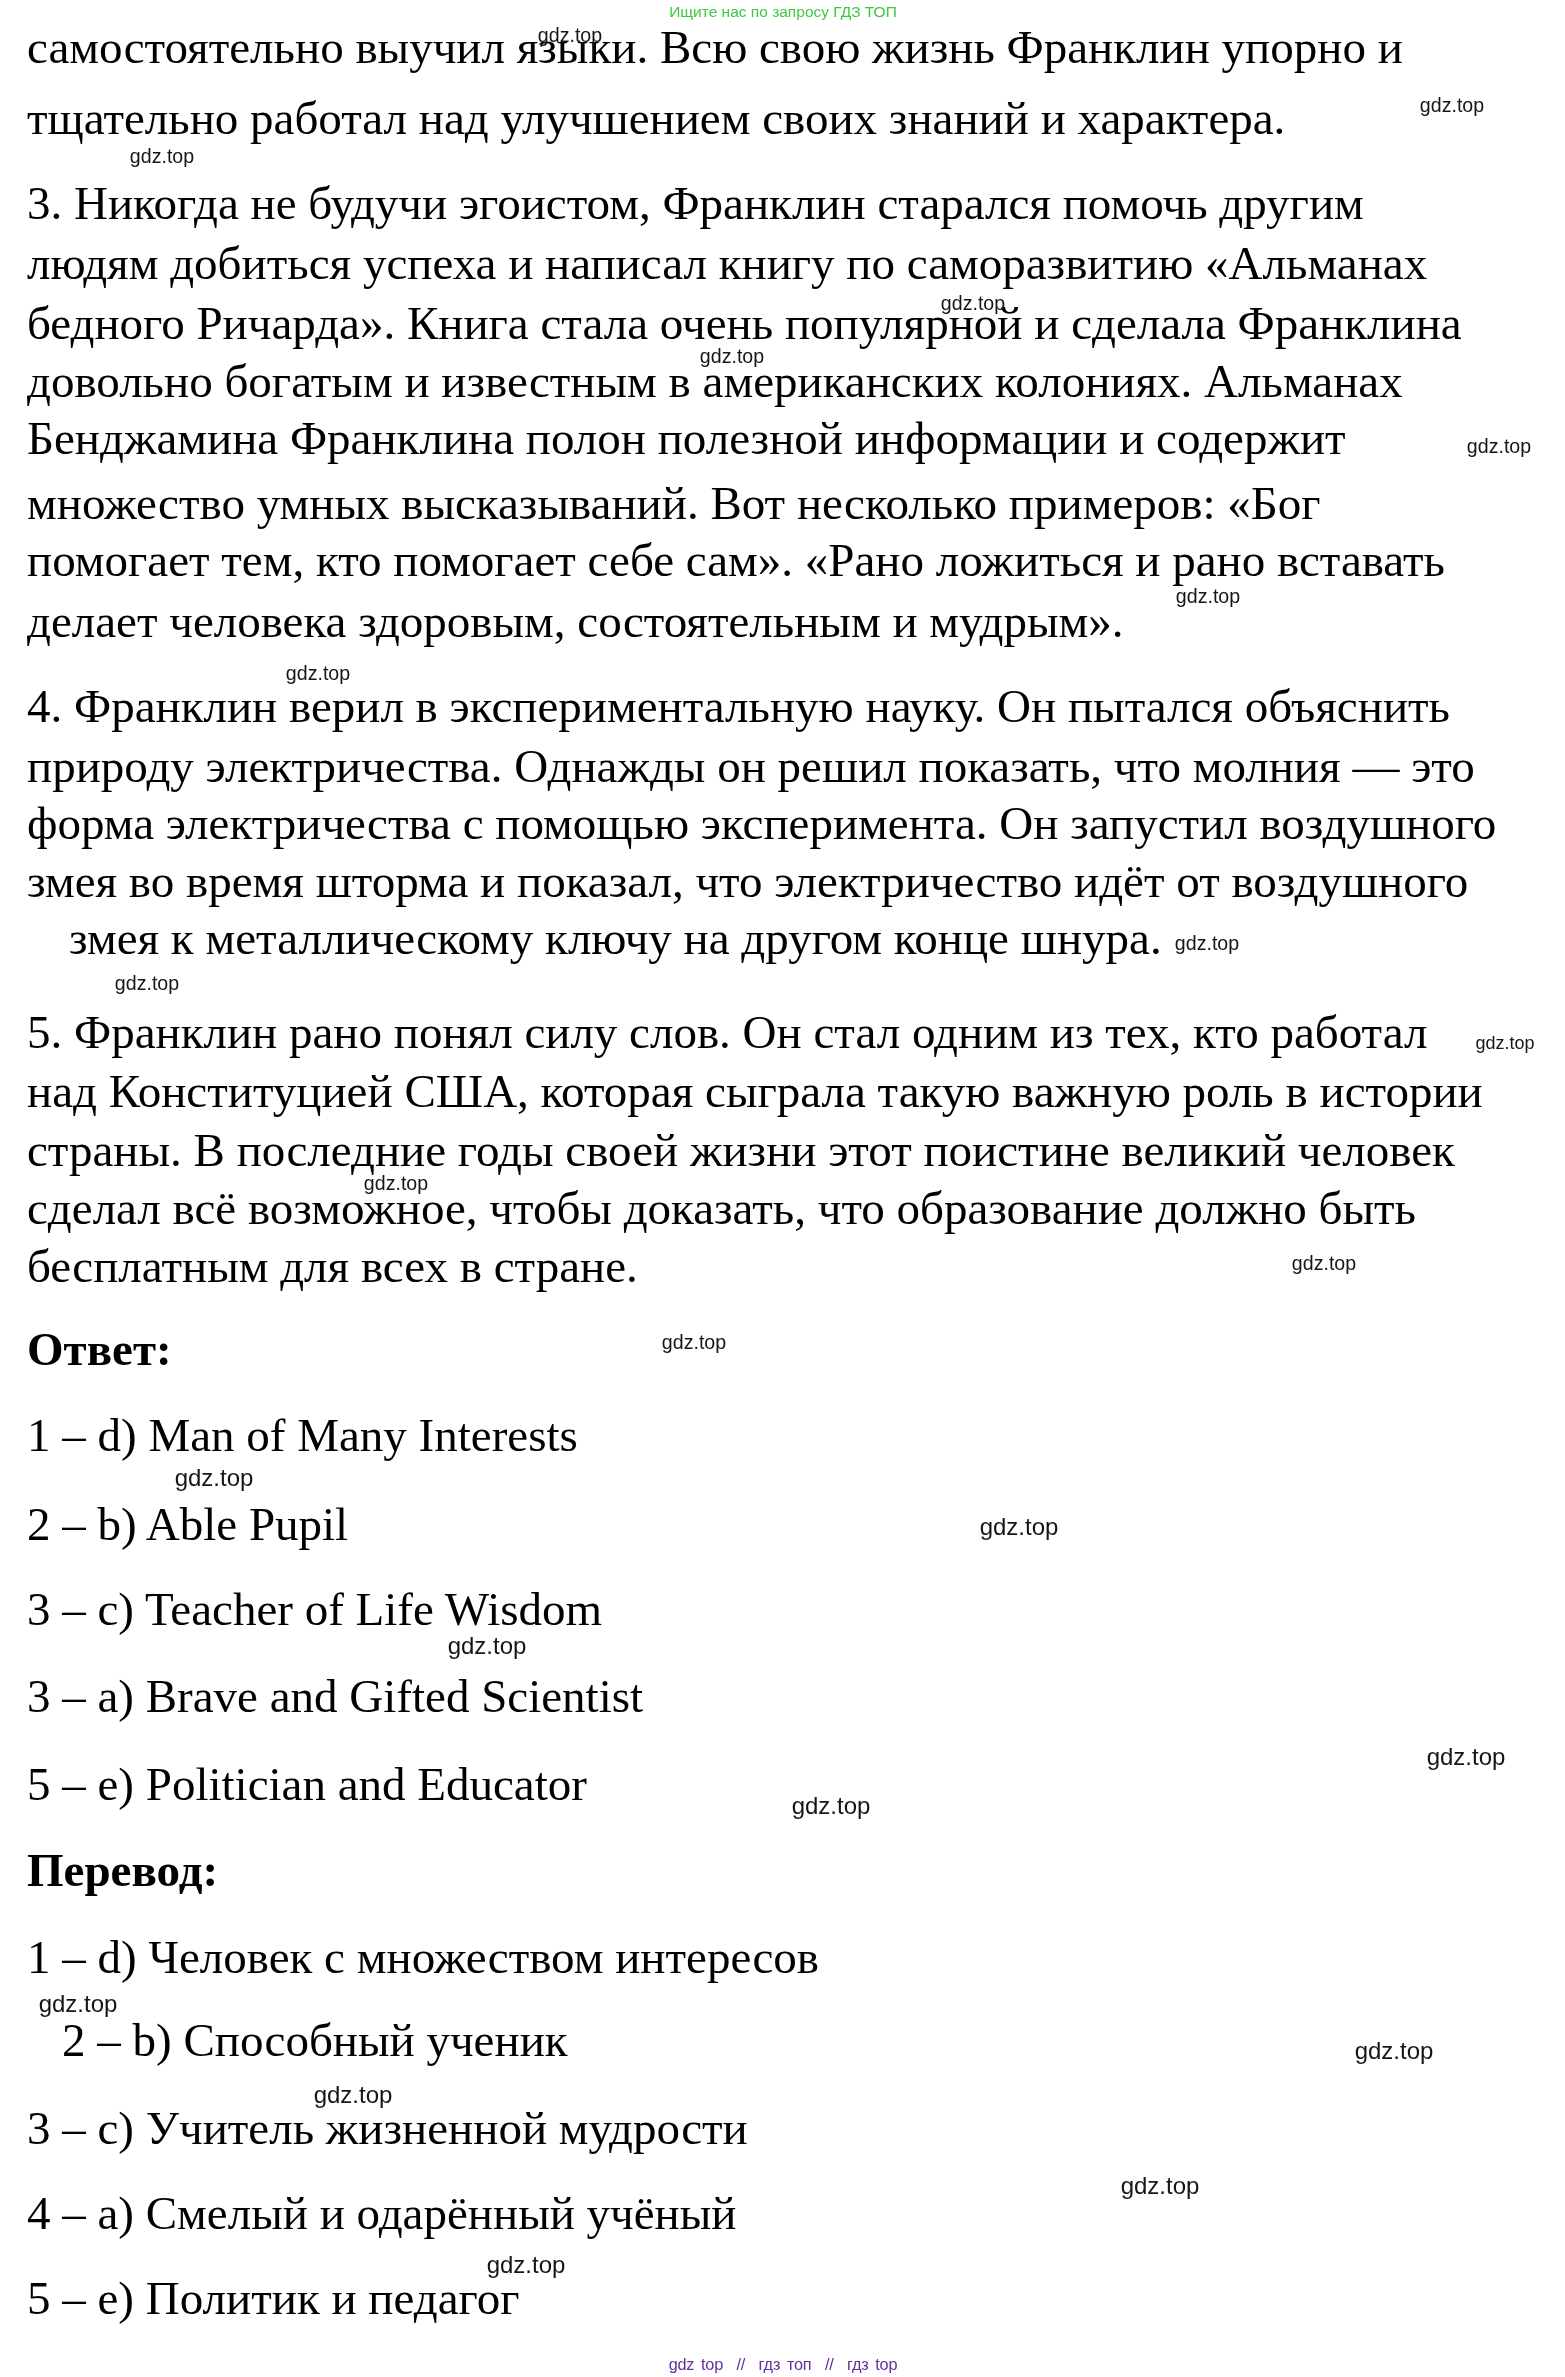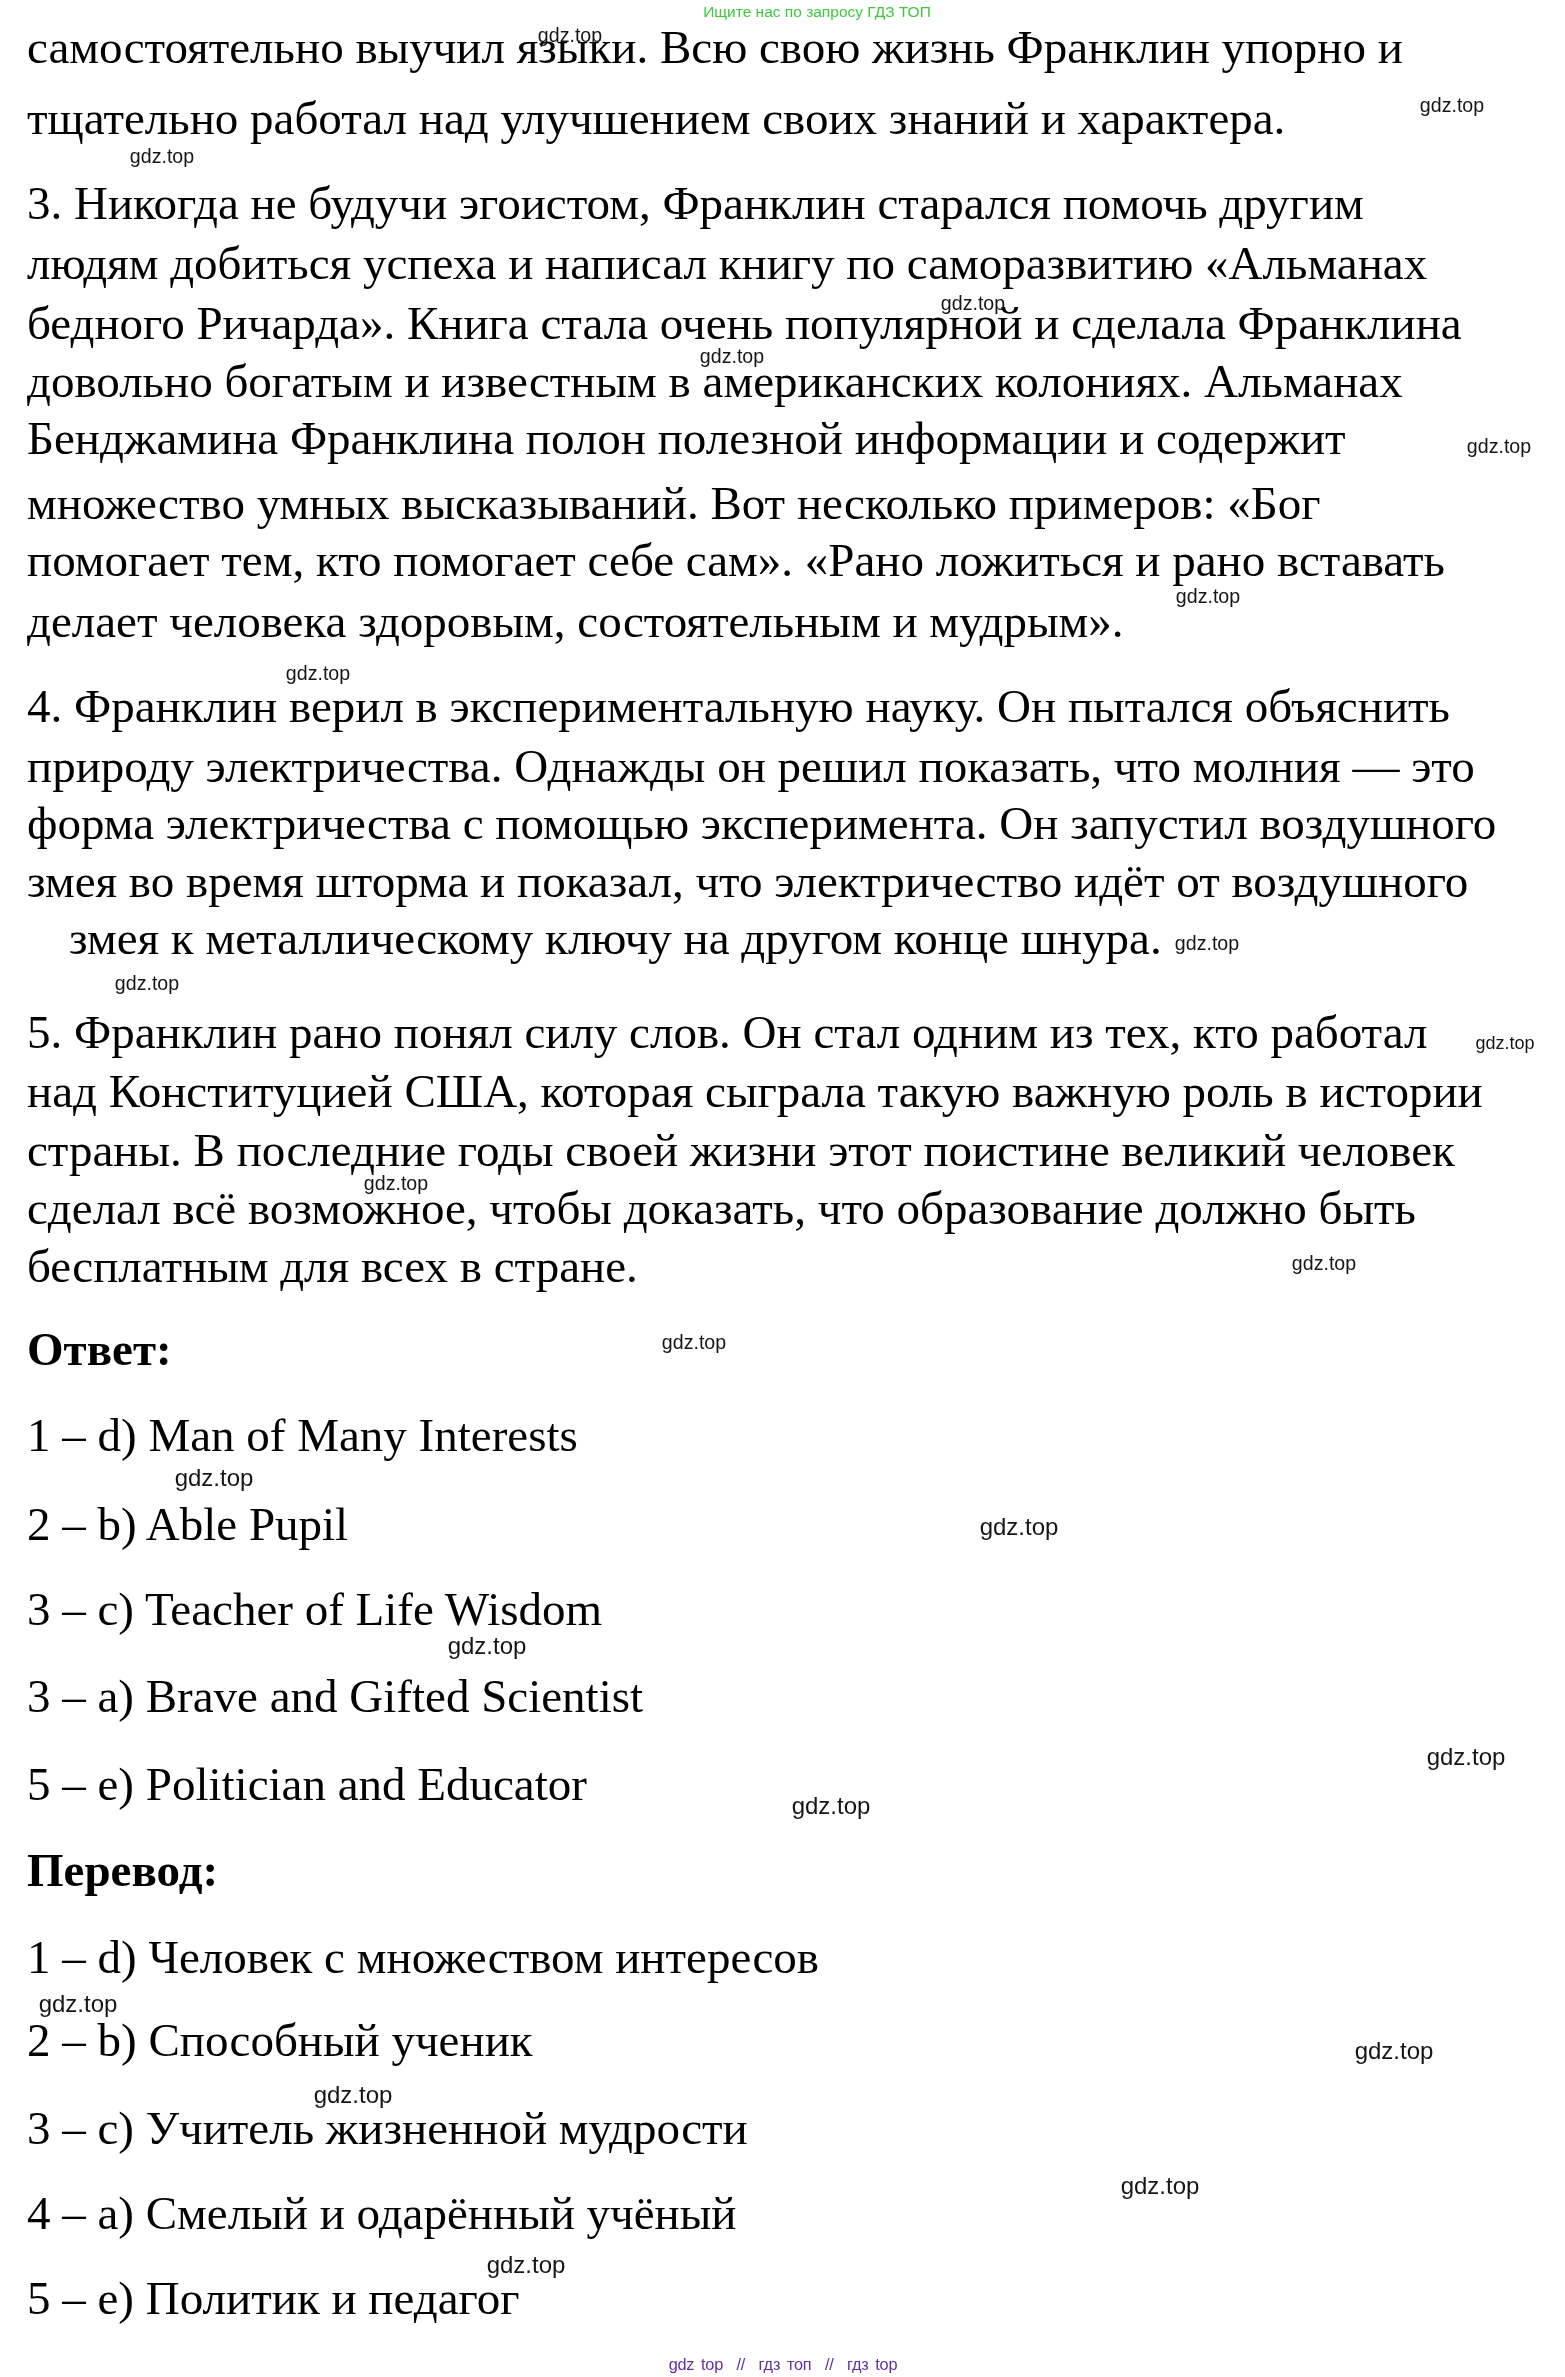--- a/index.html
+++ b/index.html
@@ -30,21 +30,20 @@
     line-height: 1;
   }
   .banner {
     position: absolute;
     left: 783px; top: 12.2px;
     transform: translate(-50%, -50%);
     font-family: "Liberation Sans", sans-serif;
     font-size: 15.5px;
     font-weight: 500;
     white-space: nowrap;
-    margin-left: 34px;
   }
   .footer {
     position: absolute;
     left: 783px; top: 2364px;
     transform: translate(-50%, -50%);
     font-family: "Liberation Sans", sans-serif;
     font-size: 16.3px;
     letter-spacing: -0.2px;
     word-spacing: 2.4px;
     white-space: pre;
@@ -77,21 +76,21 @@
       <div class="line" style="top: 1185px;">сделал всё возможное, чтобы доказать, что образование должно быть</div>
       <div class="line" style="top: 1243px;">бесплатным для всех в стране.</div>
       <div class="line bold" style="top: 1326px;">Ответ:</div>
       <div class="line" style="top: 1412px;">1 – d) Man of Many Interests</div>
       <div class="line" style="top: 1501px;">2 – b) Able Pupil</div>
       <div class="line" style="top: 1586px;">3 – c) Teacher of Life Wisdom</div>
       <div class="line" style="top: 1673px;">3 – a) Brave and Gifted Scientist</div>
       <div class="line" style="top: 1761px;">5 – e) Politician and Educator</div>
       <div class="line bold" style="top: 1847px;">Перевод:</div>
       <div class="line" style="top: 1934px;">1 – d) Человек с множеством интересов</div>
-      <div class="line" style="top: 2017px;">2 – b) Способный ученик</div>
+      <div class="line" style="top: 2017px; margin-left: 35px;">2 – b) Способный ученик</div>
       <div class="line" style="top: 2105px;">3 – c) Учитель жизненной мудрости</div>
       <div class="line" style="top: 2190px;">4 – a) Смелый и одарённый учёный</div>
       <div class="line" style="top: 2275px;">5 – e) Политик и педагог</div>
     </div>
   <div id="watermarks">
       <span class="wm" style="left: 570px; top: 36px; font-size: 19.6px;">gdz.top</span>
       <span class="wm" style="left: 1452px; top: 106px; font-size: 19.6px;">gdz.top</span>
       <span class="wm" style="left: 162px; top: 157px; font-size: 19.6px;">gdz.top</span>
       <span class="wm" style="left: 973px; top: 304px; font-size: 19.6px;">gdz.top</span>
       <span class="wm" style="left: 732px; top: 357px; font-size: 19.6px;">gdz.top</span>

